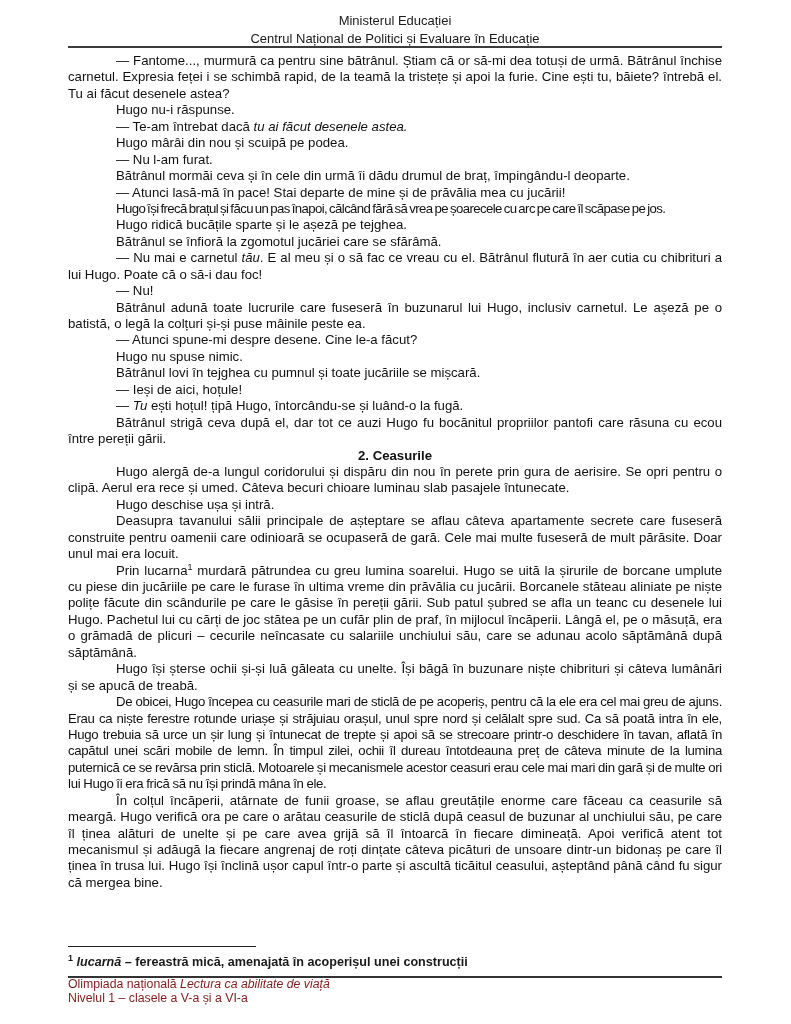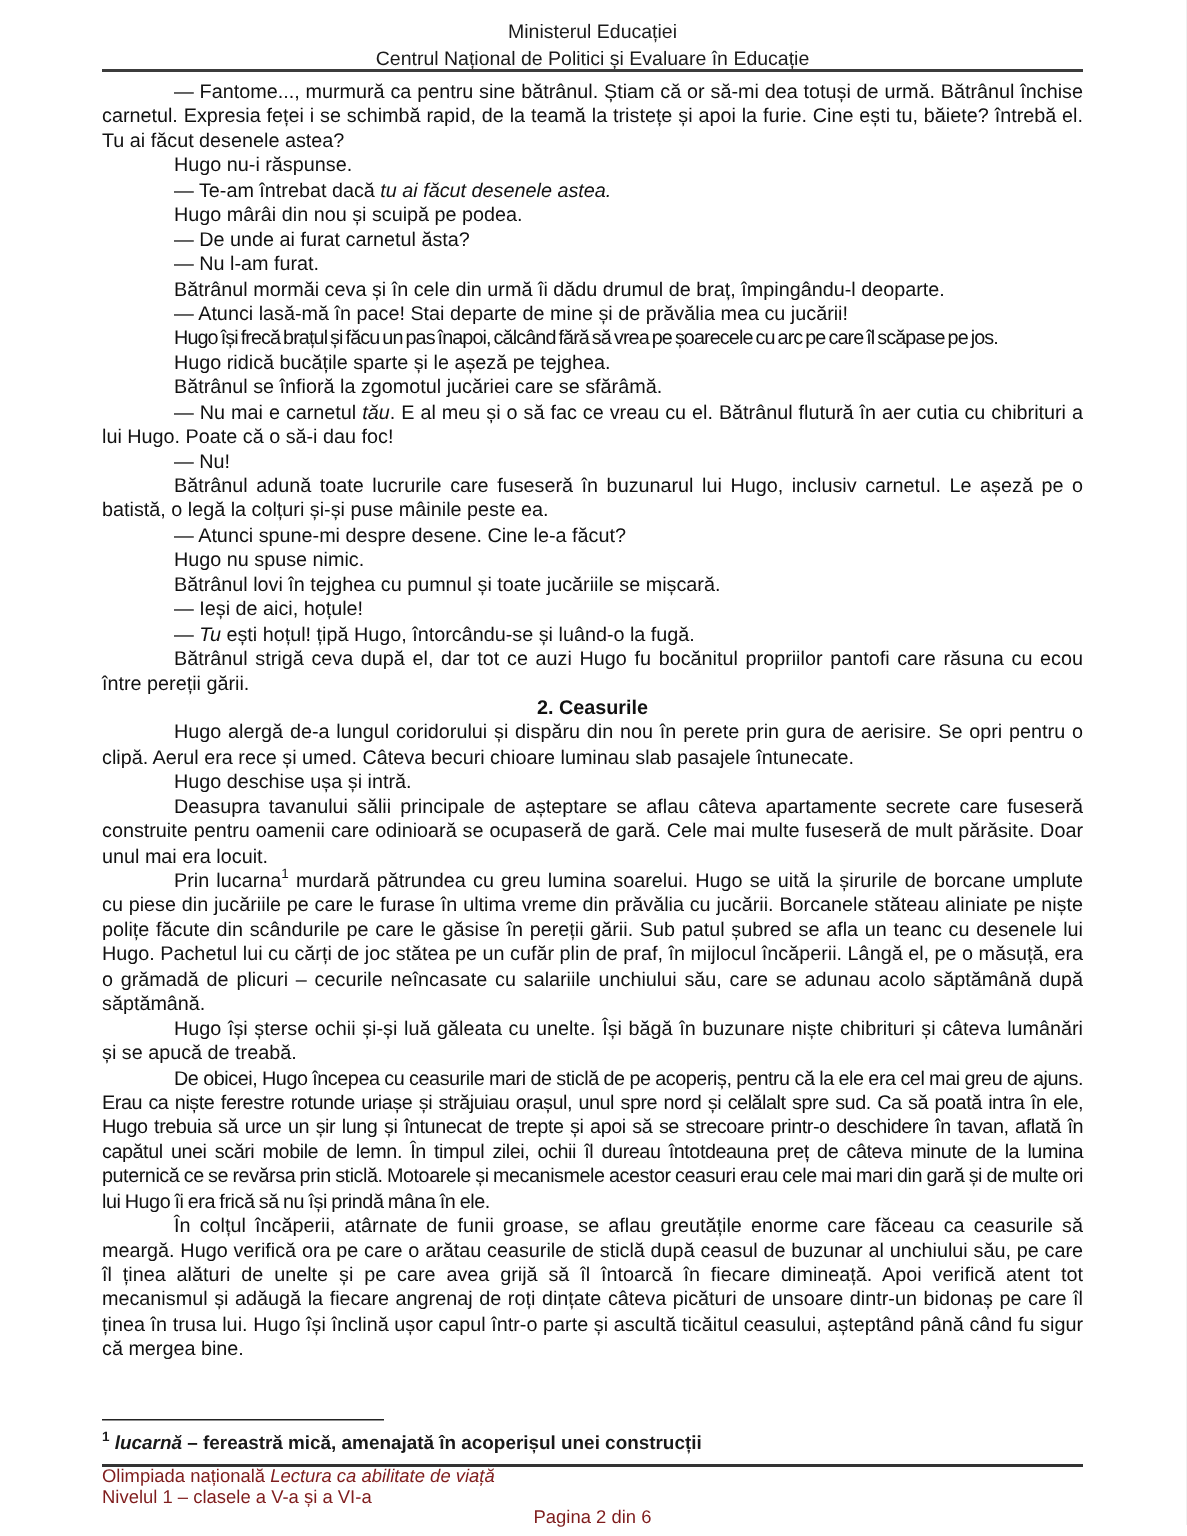--- a/index.html
+++ b/index.html
@@ -89,21 +89,20 @@
     <div>Ministerul Educației</div>
     <div>Centrul Național de Politici și Evaluare în Educație</div>
   </div>
   <div class="header-rule"></div>
 
   <div class="body-text">
       <p class="normal"><span>— Fantome..., murmură ca pentru sine bătrânul. Știam că or să-mi dea totuși de urmă. Bătrânul închise carnetul. Expresia feței i se schimbă rapid, de la teamă la tristețe și apoi la furie. Cine ești tu, băiete? întrebă el. Tu ai făcut desenele astea?</span></p>
       <p class="normal"><span>Hugo nu-i răspunse.</span></p>
       <p class="normal"><span>— Te-am întrebat dacă </span><i>tu ai făcut desenele astea.</i></p>
       <p class="normal"><span>Hugo mârâi din nou și scuipă pe podea.</span></p>
-      <p class="normal"><span>— De unde ai furat carnetul ăsta?</span></p>
       <p class="normal"><span>— Nu l-am furat.</span></p>
       <p class="normal"><span>Bătrânul mormăi ceva și în cele din urmă îi dădu drumul de braț, împingându-l deoparte.</span></p>
       <p class="normal"><span>— Atunci lasă-mă în pace! Stai departe de mine și de prăvălia mea cu jucării!</span></p>
       <p class="condensed"><span>Hugo își frecă brațul și făcu un pas înapoi, călcând fără să vrea pe șoarecele cu arc pe care îl scăpase pe jos.</span></p>
       <p class="normal"><span>Hugo ridică bucățile sparte și le așeză pe tejghea.</span></p>
       <p class="normal"><span>Bătrânul se înfioră la zgomotul jucăriei care se sfărâmă.</span></p>
       <p class="normal"><span>— Nu mai e carnetul </span><i>tău</i><span>. E al meu și o să fac ce vreau cu el. Bătrânul flutură în aer cutia cu chibrituri a lui Hugo. Poate că o să-i dau foc!</span></p>
       <p class="normal"><span>— Nu!</span></p>
       <p class="normal"><span>Bătrânul adună toate lucrurile care fuseseră în buzunarul lui Hugo, inclusiv carnetul. Le așeză pe o batistă, o legă la colțuri și-și puse mâinile peste ea.</span></p>
       <p class="normal"><span>— Atunci spune-mi despre desene. Cine le-a făcut?</span></p>
@@ -122,16 +121,15 @@
       <p class="normal"><span>În colțul încăperii, atârnate de funii groase, se aflau greutățile enorme care făceau ca ceasurile să meargă. Hugo verifică ora pe care o arătau ceasurile de sticlă după ceasul de buzunar al unchiului său, pe care îl ținea alături de unelte și pe care avea grijă să îl întoarcă în fiecare dimineață. Apoi verifică atent tot mecanismul și adăugă la fiecare angrenaj de roți dințate câteva picături de unsoare dintr-un bidonaș pe care îl ținea în trusa lui. Hugo își înclină ușor capul într-o parte și ascultă ticăitul ceasului, așteptând până când fu sigur că mergea bine.</span></p>
     </div>
 
   <div class="footnote-rule"></div>
   <div class="footnote"><sup>1</sup><span> </span><i>lucarnă</i><span> – fereastră mică, amenajată în acoperișul unei construcții</span></div>
 
   <div class="footer-rule"></div>
   <div class="footer">
     <div><span>Olimpiada națională </span><i>Lectura ca abilitate de viață</i></div>
     <div>Nivelul 1 – clasele a V-a și a VI-a</div>
-    <div class="page-num">Pagina 2 din 6</div>
   </div>
 
 </div>
 
 </body></html>

